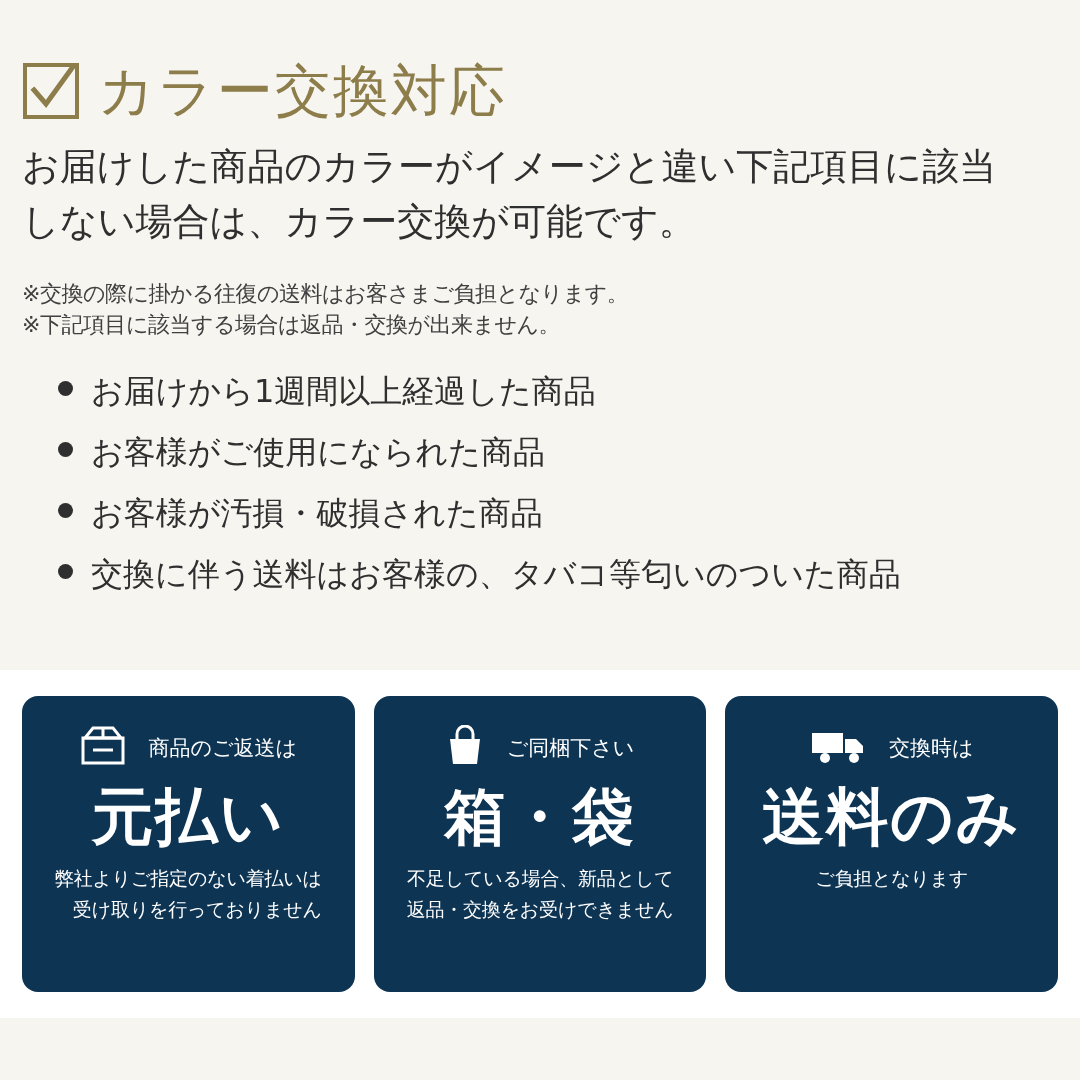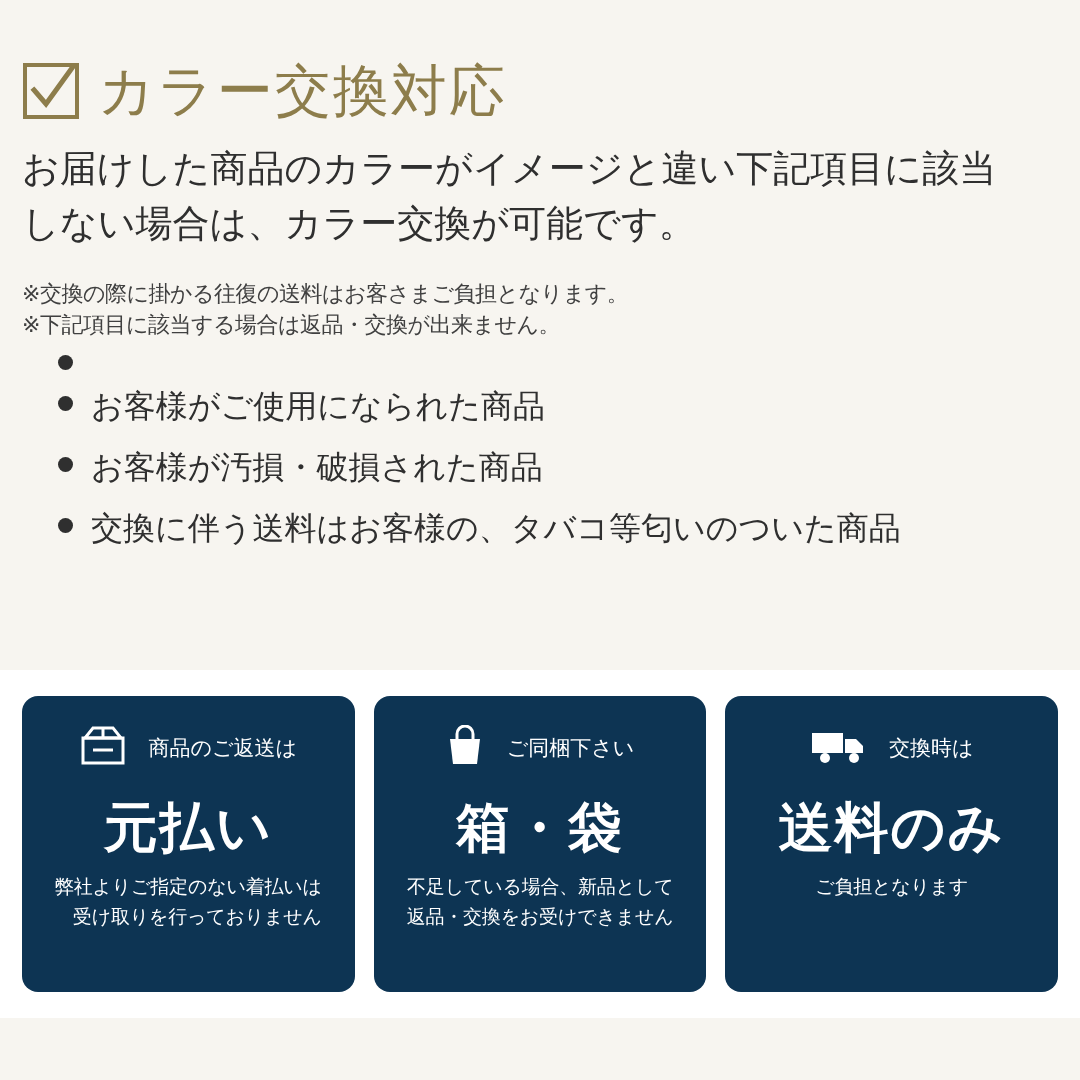--- a/index.html
+++ b/index.html
@@ -48,21 +48,21 @@
     font-family: "DejaVu Sans", sans-serif;
   }
 
   .lead {
     font-size: 37px;
     line-height: 1.48;
     color: #2f2f2f;
     letter-spacing: 0px;
     margin: 0 0 26px 0;
     font-weight: 400;
-    font-family: Liberation Serif, serif;
+    font-family: Liberation Mono, monospace;
   }
 
   .notes {
     margin: 0 0 20px 0;
   }
   .note {
     font-size: 22px;
     line-height: 1.45;
     color: #404040;
     letter-spacing: -0.5px;
@@ -128,25 +128,25 @@
     flex: 0 0 auto;
     display: block;
   }
   .card-kicker {
     font-size: 21px;
     letter-spacing: 0px;
     white-space: nowrap;
     font-family: "DejaVu Sans", sans-serif;
   }
   .card-big {
-    font-size: 54px;
+    font-size: 62px;
     font-weight: 700;
     letter-spacing: 2px;
     line-height: 1.05;
-    margin: 26px 0 14px 0;
+    margin: 10px 0 14px 0;
     white-space: nowrap;
     font-family: "DejaVu Sans", sans-serif;
   }
   .card-note {
     font-size: 19px;
     line-height: 1.62;
     letter-spacing: -0.2px;
     font-family: "DejaVu Sans", sans-serif;
     text-align: right;
   }
@@ -175,20 +175,21 @@
     </p>
 
     <div class="notes">
       <div class="note">※交換の際に掛かる往復の送料はお客さまご負担となります。</div>
       <div class="note">※下記項目に該当する場合は返品・交換が出来ません。</div>
     </div>
 
     <ul class="bullets">
       <li>
         <span class="dot"></span>
+        <span>お届けから1週間以上経過した商品</span>
       </li>
       <li>
         <span class="dot"></span>
         <span>お客様がご使用になられた商品</span>
       </li>
       <li>
         <span class="dot"></span>
         <span>お客様が汚損・破損された商品</span>
       </li>
       <li>

